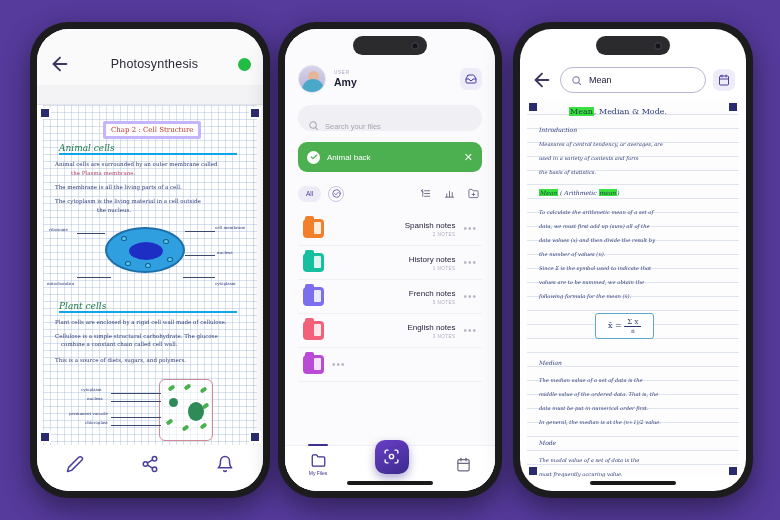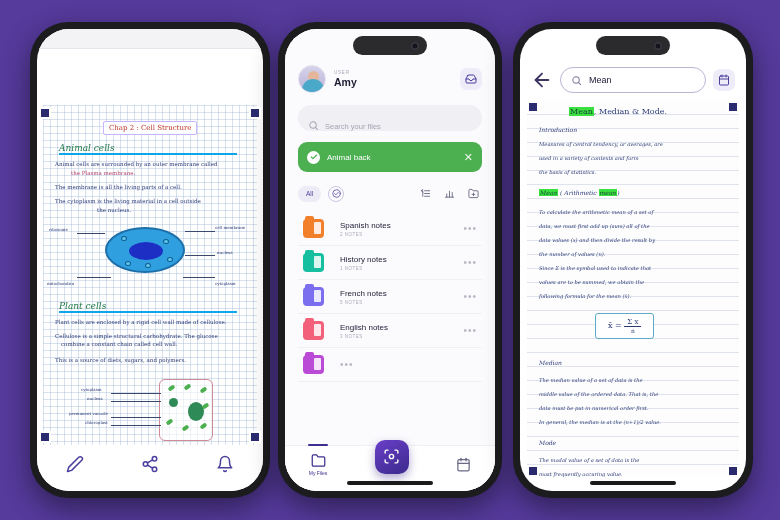--- a/index.html
+++ b/index.html
@@ -58,21 +58,21 @@
   .grid-sheet {
     position: absolute; inset: 0 6px;
     background-color: #fefeff;
     background-image:
       linear-gradient(to right, rgba(130,160,200,.30) 1px, transparent 1px),
       linear-gradient(to bottom, rgba(130,160,200,.30) 1px, transparent 1px);
     background-size: 7px 7px;
   }
   .hw { position: absolute; font-family: "DejaVu Serif", serif; }
   .hw-red {
-    color: #c0392b; font-size: 7px; border: 1px solid #c4b5fd; border-radius: 2px;
+    color: #c0392b; font-size: 7px; border: 3px solid #c4b5fd; border-radius: 2px;
     padding: 2px 5px; background: rgba(255,255,255,.86); white-space: nowrap;
   }
   .hw-green { color: #1f7a46; font-size: 9px; font-style: italic; }
   .hw-blue  { color: #2b3a75; font-size: 5.5px; line-height: 1.9; }
   .hw-tiny  { color: #2b3a75; font-size: 4px; }
   .ul-green { border-bottom: 2px solid #0ea5e9; }
   .anim-cell {
     position: absolute; width: 80px; height: 46px; border-radius: 50%;
     background: #2f9fe0; border: 2px solid #1c6fa8;
   }
@@ -157,22 +157,22 @@
   }
   .round-ic svg { width: 9px; height: 9px; color: #4a3f9e; }
   .filter-spacer { flex: 1; }
   .sq-ic {
     width: 17px; height: 17px; border-radius: 5px; display: flex;
     align-items: center; justify-content: center; cursor: pointer;
   }
   .sq-ic svg { width: 11px; height: 11px; color: #6a6a86; }
   .file-list { margin-top: 10px; }
   .file-item {
-    display: flex; align-items: center; gap: 16px; padding: 7px 5px;
-    border-bottom: 1px solid #f0eff5; cursor: pointer;
+    display: flex; align-items: center; gap: 8px; padding: 7px 5px;
+    border-bottom: 1px solid #f0eff5; cursor: pointer; text-align: right;
   }
   .folder {
     width: 21px; height: 19px; border-radius: 4px; position: relative; flex: 0 0 auto;
   }
   .folder .tab {
     position: absolute; top: -3px; left: 2px; width: 9px; height: 4px;
     border-radius: 2px 2px 0 0;
   }
   .folder .pg {
     position: absolute; right: 3px; top: 3px; width: 7px; height: 12px;
@@ -237,20 +237,28 @@
   .frac { display: inline-block; vertical-align: middle; text-align: center; }
   .frac .num { border-bottom: 1px solid #2b3a75; padding: 0 3px; display: block; font-size: 7px; }
   .frac .den { display: block; font-size: 6px; }
 </style>
 </head>
 <body style="background: rgb(86, 58, 156);">
 
 <div class="phone p1">
   <div class="screen">
 
+    <div class="p1-top">
+      <svg class="back-arrow" viewBox="0 0 24 24" fill="none" stroke="currentColor" stroke-width="2" stroke-linecap="round" stroke-linejoin="round">
+          <line x1="19" y1="12" x2="5" y2="12"></line>
+          <polyline points="12 19 5 12 12 5"></polyline>
+        </svg>
+      <div class="p1-title">Photosynthesis</div>
+      <div class="green-dot"></div>
+    </div>
     <div class="p1-sub"></div>
 
     <div class="paper">
       <div class="grid-sheet"></div>
 
       <div class="hw hw-red" style="left:66px; top:16px;">Chap 2 : Cell Structure</div>
 
       <div class="hw hw-green ul-green" style="left:22px; top:38px; width:178px;">Animal cells</div>
 
       <div class="hw hw-blue" style="left:18px; top:54px; width:196px;">Animal cells are surrounded by an outer membrane called</div>

